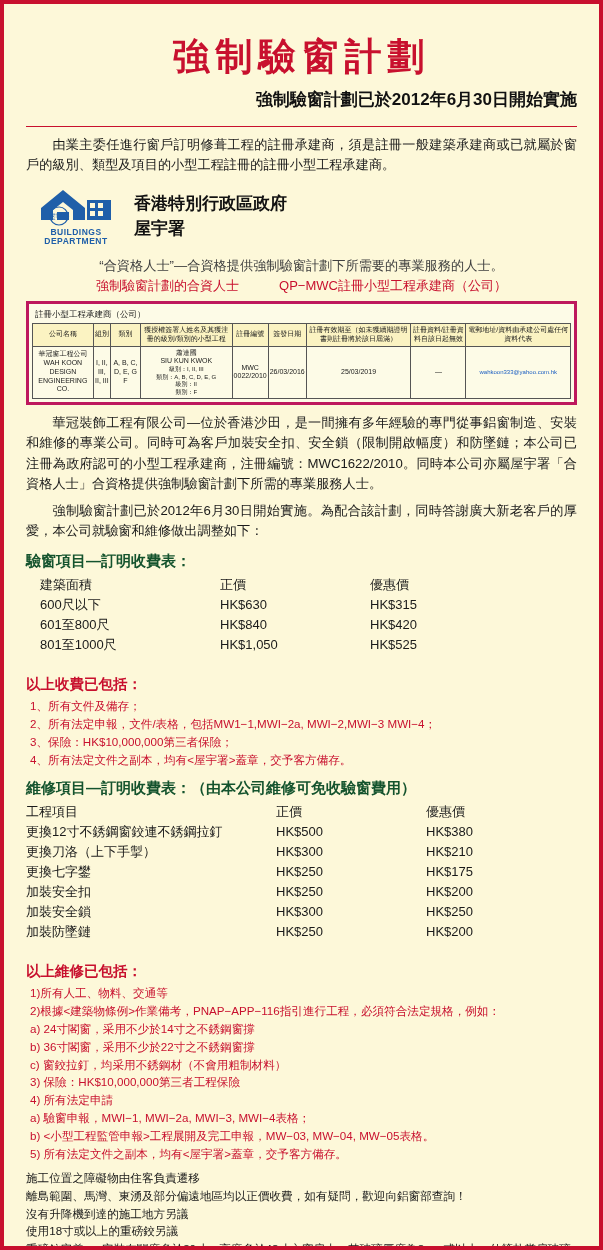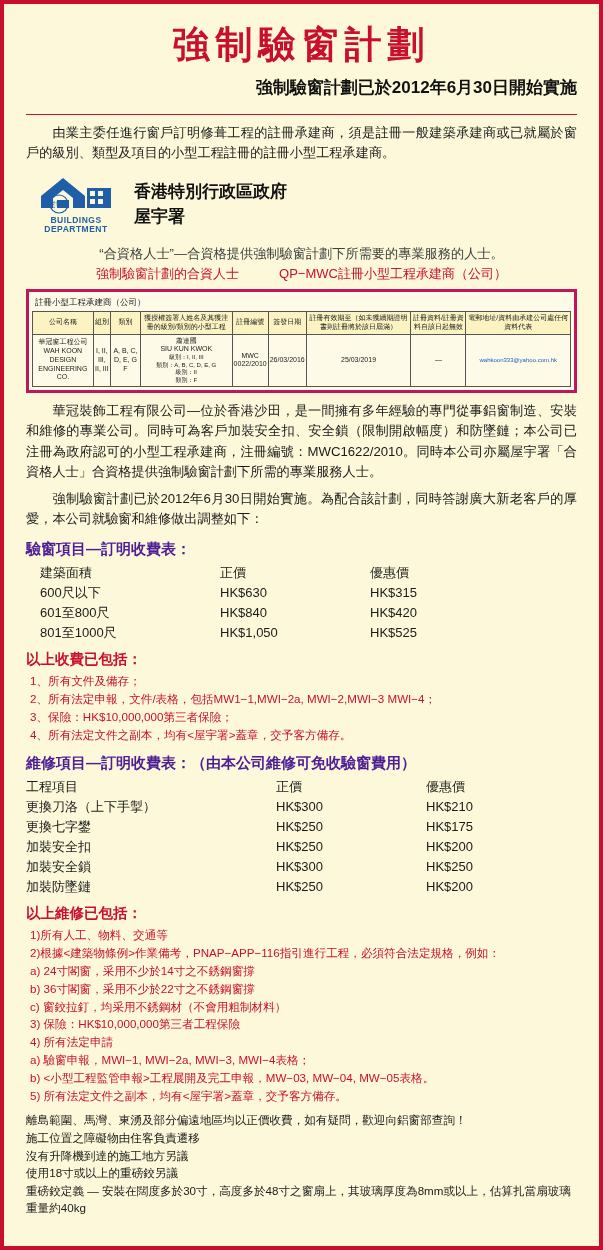--- a/index.html
+++ b/index.html
@@ -8,21 +8,21 @@
     width:603px; height:1250px;
     background:#f3efdc;
     font-family:"Liberation Sans", sans-serif;
     color:#1a1a1a;
   }
   .page {
     position:relative;
     width:603px; height:1250px;
     background:#fdf8d9;
     border:4px solid #c8102e;
-    padding:2px 22px 10px 22px;
+    padding:14px 22px 10px 22px;
     overflow:hidden;
   }
   .title {
     text-align:center;
     color:#c8102e;
     font-size:37px;
     font-weight:bold;
     letter-spacing:6px;
     margin:14px 0 6px 0;
     font-family:"DejaVu Sans", sans-serif;
@@ -63,27 +63,27 @@
     text-align:center;
     vertical-align:middle;
     line-height:1.25;
   }
   table.cert th { background:#fbf3c2; font-weight:normal; font-size:7px; }
   .cert-email { color:#1b5ec2; font-size:6px; }
   h3.sec {
     font-size:15px;
     font-weight:bold;
     margin:10px 0 4px 0;
-    color:#4c1d95;
+    color:#14532d;
   }
   table.fee { width:100%; border-collapse:collapse; font-size:13px; margin-left:14px; }
   table.fee td { padding:1px 0; }
   table.fee td.c1 { width:180px; }
   table.fee td.c2 { width:150px; }
-  .inc-head { color:#c8102e; font-size:14.5px; font-weight:bold; margin:7px 0 3px 0; }
+  .inc-head { color:#c8102e; font-size:14.5px; font-weight:bold; margin:20px 0 3px 0; }
   ul.inc { margin:0 0 0 4px; padding:0; list-style:none; color:#c8102e; font-size:11.6px; line-height:1.55; }
   ul.inc li { margin:0; }
   .note-block { font-size:11.6px; line-height:1.52; margin-top:6px; }
   .note-block div { margin:0; }
 </style>
 </head>
 <body>
 
 <div class="page">
 
@@ -203,20 +203,25 @@
 
   <h3 class="sec">維修項目—訂明收費表：（由本公司維修可免收驗窗費用）</h3>
   <table class="fee" style="margin-left:0">
     <tbody>
       <tr>
         <td class="c1" style="width:250px">工程項目</td>
         <td class="c2">正價</td>
         <td>優惠價</td>
       </tr>
       <tr>
+        <td class="c1" style="width:250px">更換12寸不銹鋼窗鉸連不銹鋼拉釘</td>
+        <td class="c2">HK$500</td>
+        <td>HK$380</td>
+      </tr>
+      <tr>
         <td class="c1" style="width:250px">更換刀洛（上下手掣）</td>
         <td class="c2">HK$300</td>
         <td>HK$210</td>
       </tr>
       <tr>
         <td class="c1" style="width:250px">更換七字鐢</td>
         <td class="c2">HK$250</td>
         <td>HK$175</td>
       </tr>
       <tr>
@@ -245,21 +250,21 @@
     <li>b) 36寸閣窗，采用不少於22寸之不銹鋼窗撐</li>
     <li>c) 窗鉸拉釘，均采用不銹鋼材（不會用粗制材料）</li>
     <li>3) 保險：HK$10,000,000第三者工程保險</li>
     <li>4) 所有法定申請</li>
     <li>a) 驗窗申報，MWI−1, MWI−2a, MWI−3, MWI−4表格；</li>
     <li>b) &lt;小型工程監管申報&gt;工程展開及完工申報，MW−03, MW−04, MW−05表格。</li>
     <li>5) 所有法定文件之副本，均有&lt;屋宇署&gt;蓋章，交予客方備存。</li>
   </ul>
 
   <div class="note-block">
+    <div>施工位置之障礙物由住客負責遷移</div>
     <div>離島範圍、馬灣、東湧及部分偏遠地區均以正價收費，如有疑問，歡迎向鋁窗部查詢！</div>
-    <div>施工位置之障礙物由住客負責遷移</div>
     <div>沒有升降機到達的施工地方另議</div>
     <div>使用18寸或以上的重磅鉸另議</div>
     <div>重磅鉸定義 — 安裝在闊度多於30寸，高度多於48寸之窗扇上，其玻璃厚度為8mm或以上，估算扎當扇玻璃重量約40kg</div>
 
   </div>
 
 </div>
 
 </body></html>

